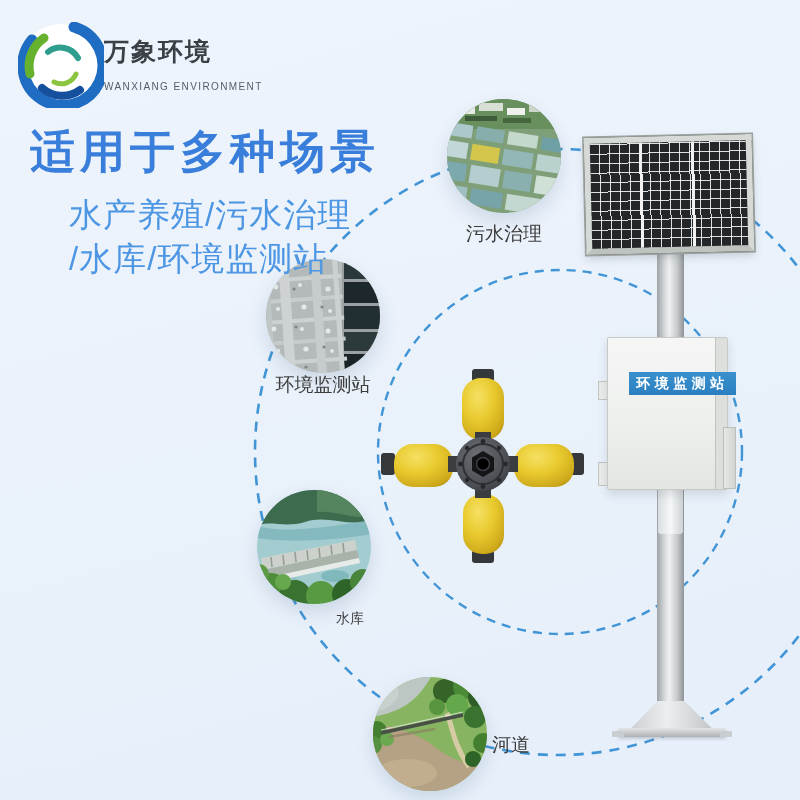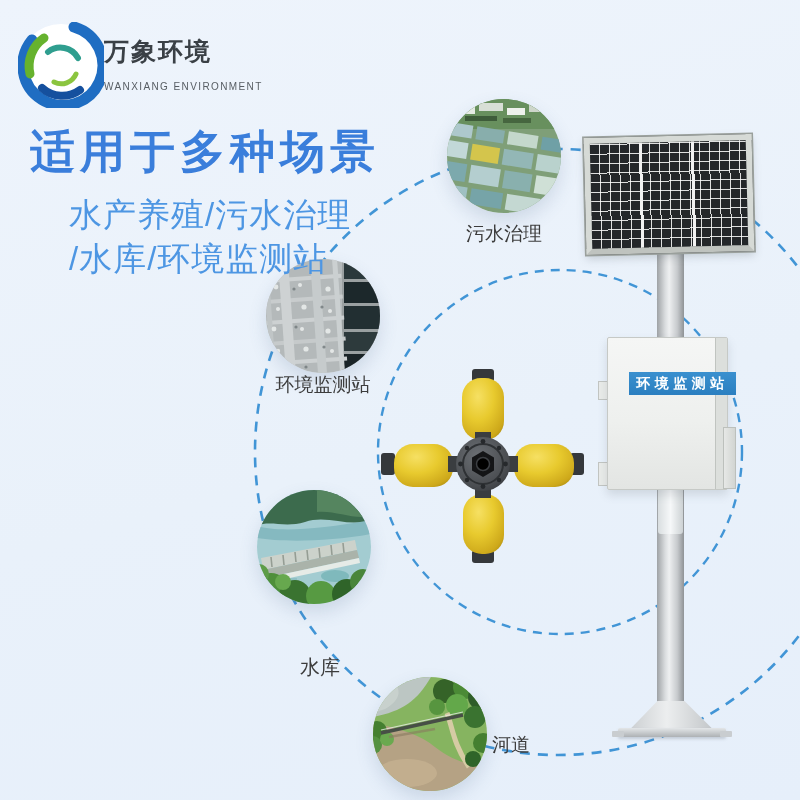--- a/index.html
+++ b/index.html
@@ -199,21 +199,21 @@
         <circle cx="14" cy="100" r="17" fill="#4f8f3b"></circle>
           <circle cx="38" cy="106" r="16" fill="#3a7330"></circle>
         <circle cx="64" cy="106" r="15" fill="#579a42"></circle>
           <circle cx="90" cy="104" r="15" fill="#2f6429"></circle>
         <circle cx="106" cy="92" r="13" fill="#49853a"></circle>
           <circle cx="2" cy="84" r="10" fill="#5d9c47"></circle>
         <circle cx="26" cy="92" r="8" fill="#67a84e"></circle>
       </g>
     </svg>
   </div>
-  <div class="abs scene-label" style="left:300px; top:610px; width:100px; text-align:left; font-size:20px;margin-top:44px;">水库</div>
+  <div class="abs scene-label" style="left:300px; top:610px; width:100px; text-align:center; font-size:14px;">水库</div>
 
   <div class="abs scene" style="left:373px; top:677px;">
     <svg width="114" height="114" viewBox="0 0 114 114">
       <rect width="114" height="114" fill="#86b460"></rect>
       <path d="M0 0 H58 C44 24 30 34 0 40 Z" fill="#bcc6c3"></path>
       <path d="M20 4 C30 14 26 24 12 32 L0 36 V10 Z" fill="#cdd5d1" opacity="0.7"></path>
       <path d="M0 46 C28 52 48 58 62 70 C80 84 96 88 114 90 L114 114 L0 114 Z" fill="#b5a284"></path>
       <ellipse cx="34" cy="96" rx="30" ry="14" fill="#c8b493" opacity="0.7"></ellipse>
       <g>
         <circle cx="72" cy="14" r="12" fill="#356328"></circle>

